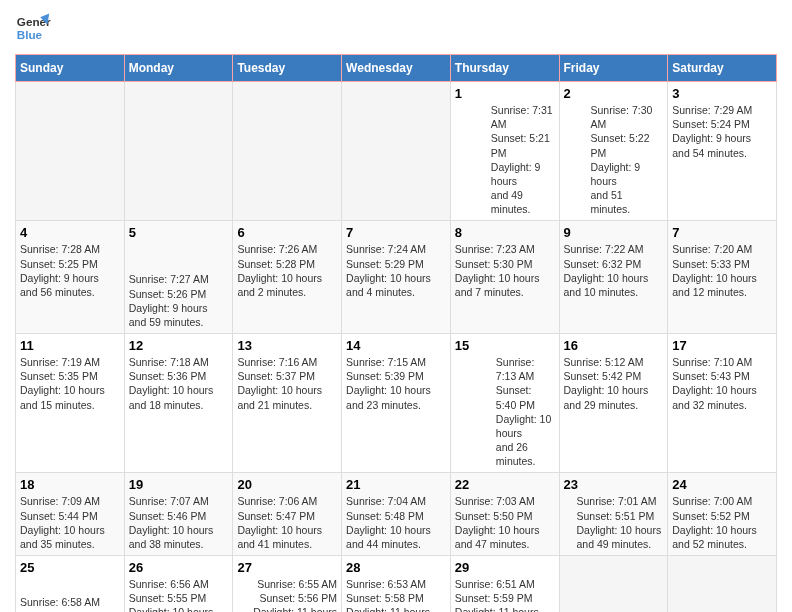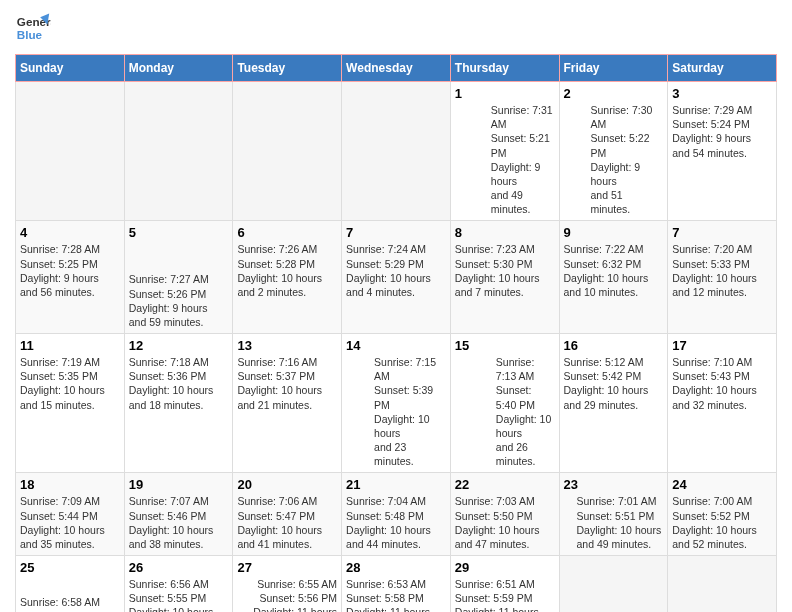--- a/index.html
+++ b/index.html
@@ -206,21 +206,21 @@
         </td>
         <td>
           <span class="day-num">13</span>
           <div class="day-info" style="white-space: pre-line;">Sunrise: 7:16 AM
 Sunset: 5:37 PM
 Daylight: 10 hours
 and 21 minutes.</div>
         </td>
         <td>
           <span class="day-num">14</span>
-          <div class="day-info" style="white-space: pre-line; margin-left: 28px;">Sunrise: 7:15 AM
+          <div class="day-info" style="white-space: pre-line;">Sunrise: 7:15 AM
 Sunset: 5:39 PM
 Daylight: 10 hours
 and 23 minutes.</div>
         </td>
         <td>
           <span class="day-num">15</span>
           <div class="day-info" style="white-space: pre-line; margin-left: 41px;">Sunrise: 7:13 AM
 Sunset: 5:40 PM
 Daylight: 10 hours
 and 26 minutes.</div>

